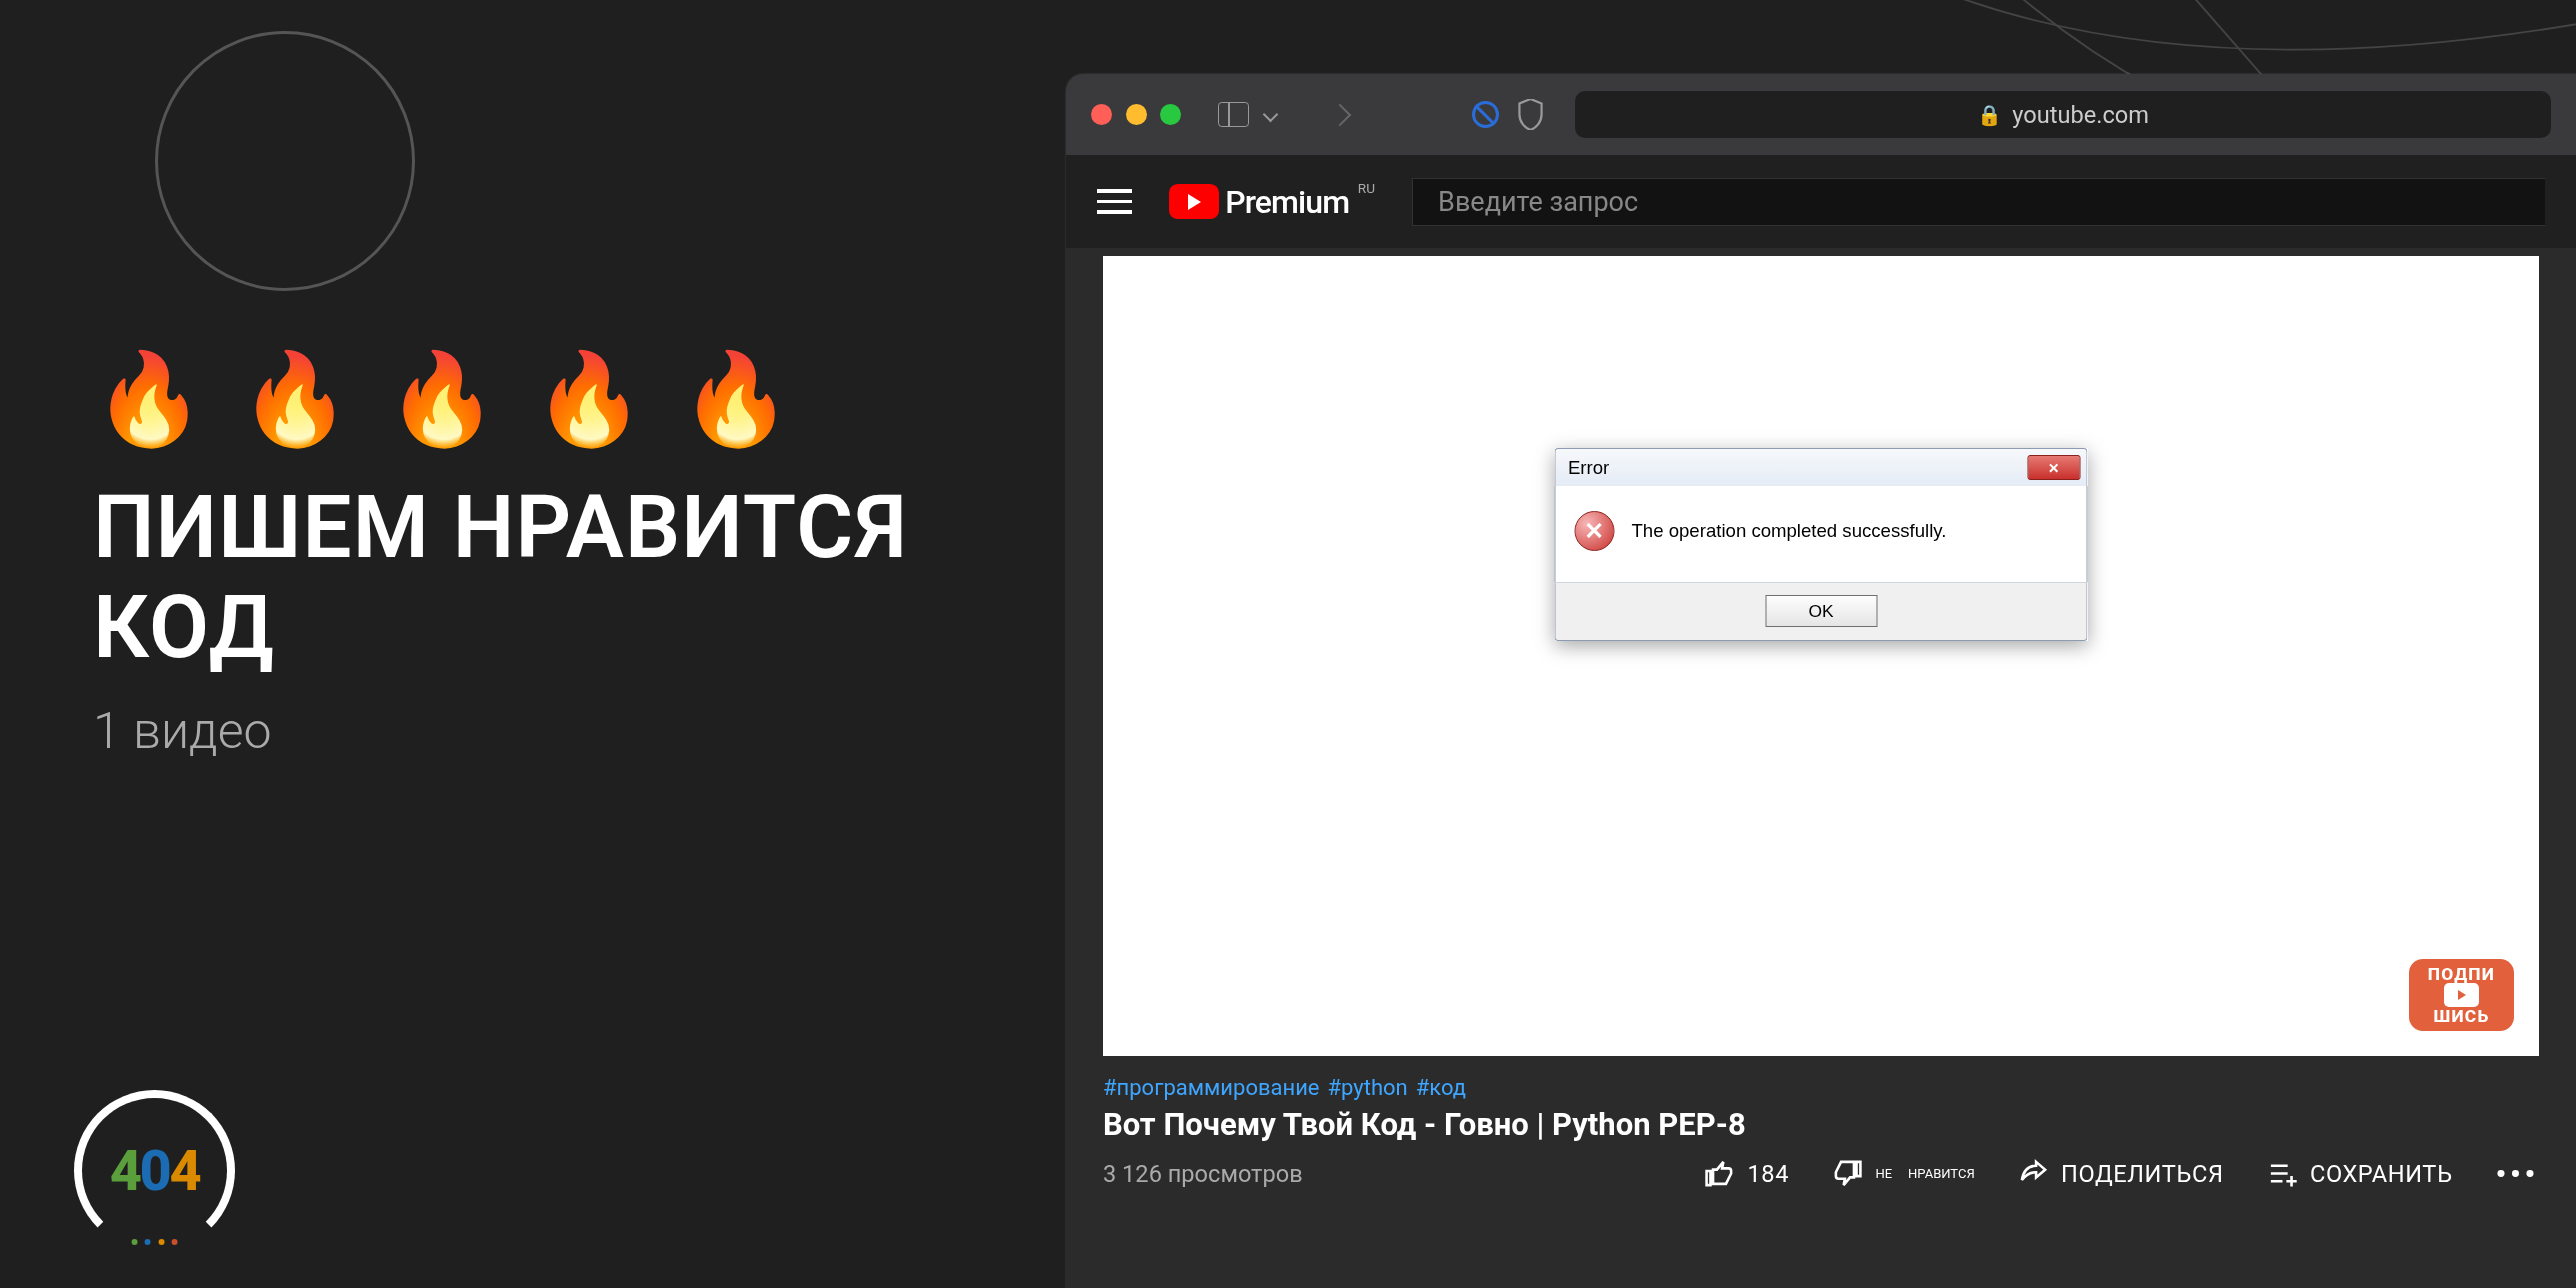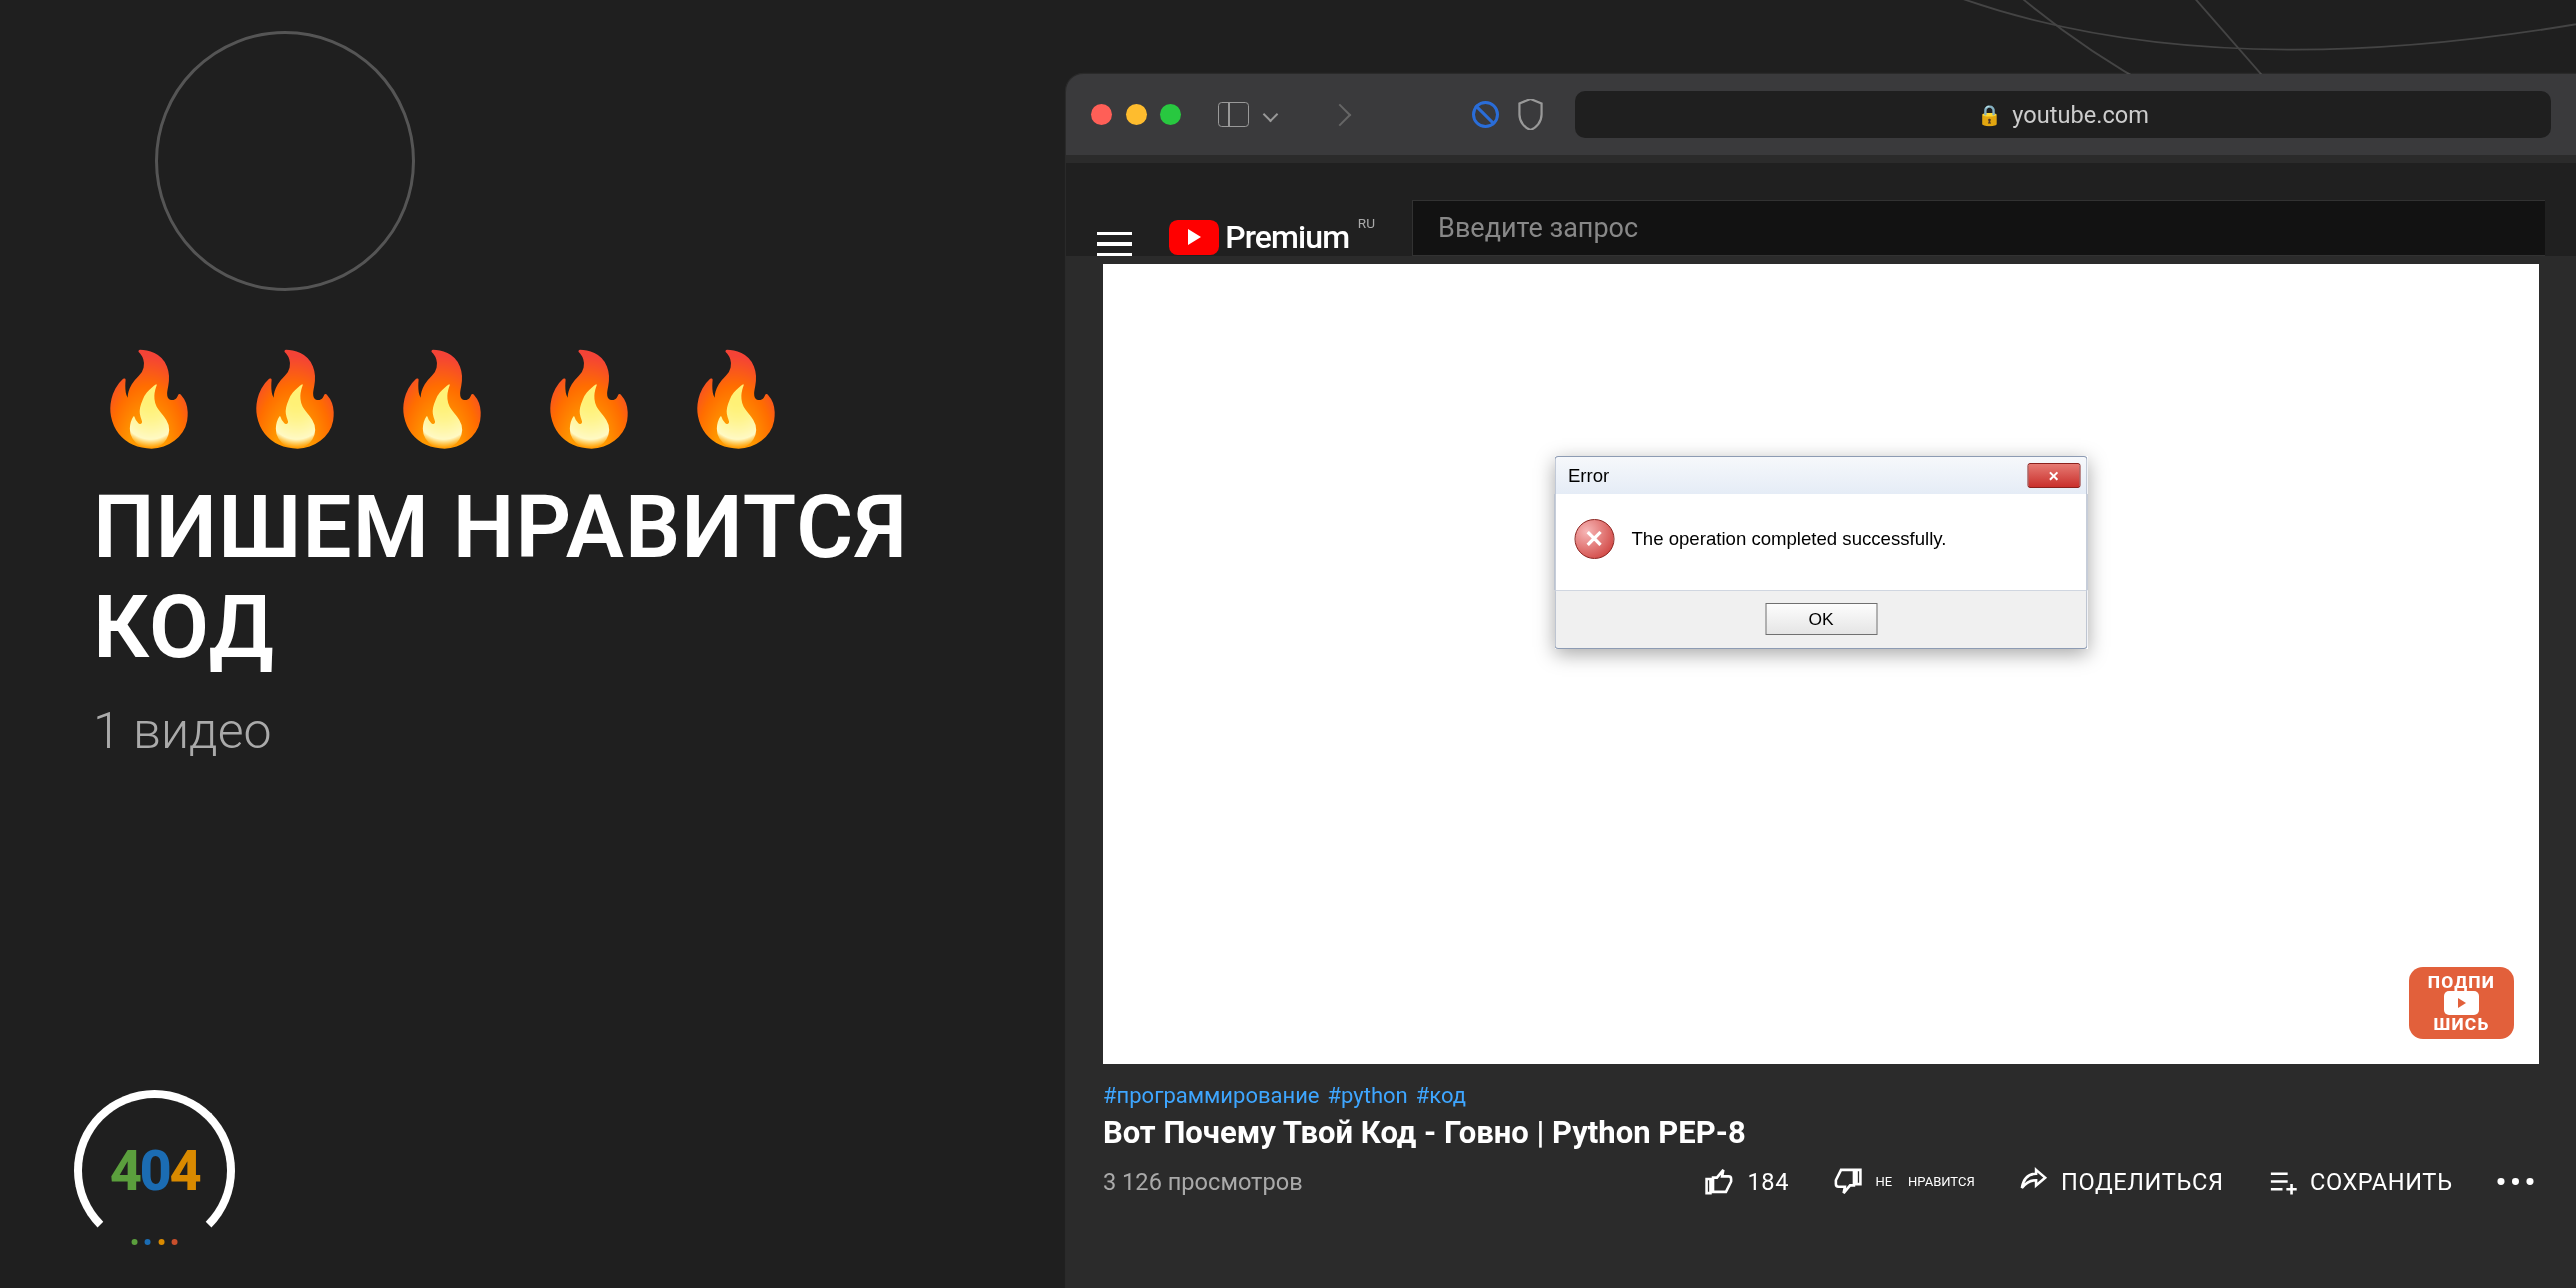--- a/index.html
+++ b/index.html
@@ -130,41 +130,40 @@
   font-size:23.6px;
   gap:10px;
 }
 .sf-lock { font-size:20px; }
 
 
 .yt-header {
   height: 93px;
   background: #202020;
   display:flex;
-  align-items:flex-end;
+  align-items:center;
   padding: 0 31px;
   gap: 37px;
-  margin-top: 8px;
 }
 .hamburger { width:35px; display:flex; flex-direction:column; gap:7.4px; cursor:pointer; }
 .hamburger span { height:3.1px; background:#fff; }
 .yt-logo { display:flex; align-items:center; gap:6.2px; position:relative; }
 .yt-playicon {
   width:50px; height:35px; background:#ff0000; border-radius:8.7px;
   display:flex; align-items:center; justify-content:center;
 }
 .yt-playicon::after {
   content:''; border-left:13.6px solid #fff; border-top:8.7px solid transparent;
   border-bottom:8.7px solid transparent;
 }
 .yt-premium { font-size:32px; font-weight:500; letter-spacing:-0.9px; }
 .yt-ru { font-size:13.6px; color:#aaa; position:relative; top:-13.6px; margin-left:2.5px; }
 .yt-search {
   flex:1;
-  height:56px;
+  height:48px;
   background:#121212;
   border:1.2px solid #323232;
   border-right:none;
   padding: 0 25px;
   display:flex; align-items:center;
   font-size:27px;
   color:#888;
 }
 
 

